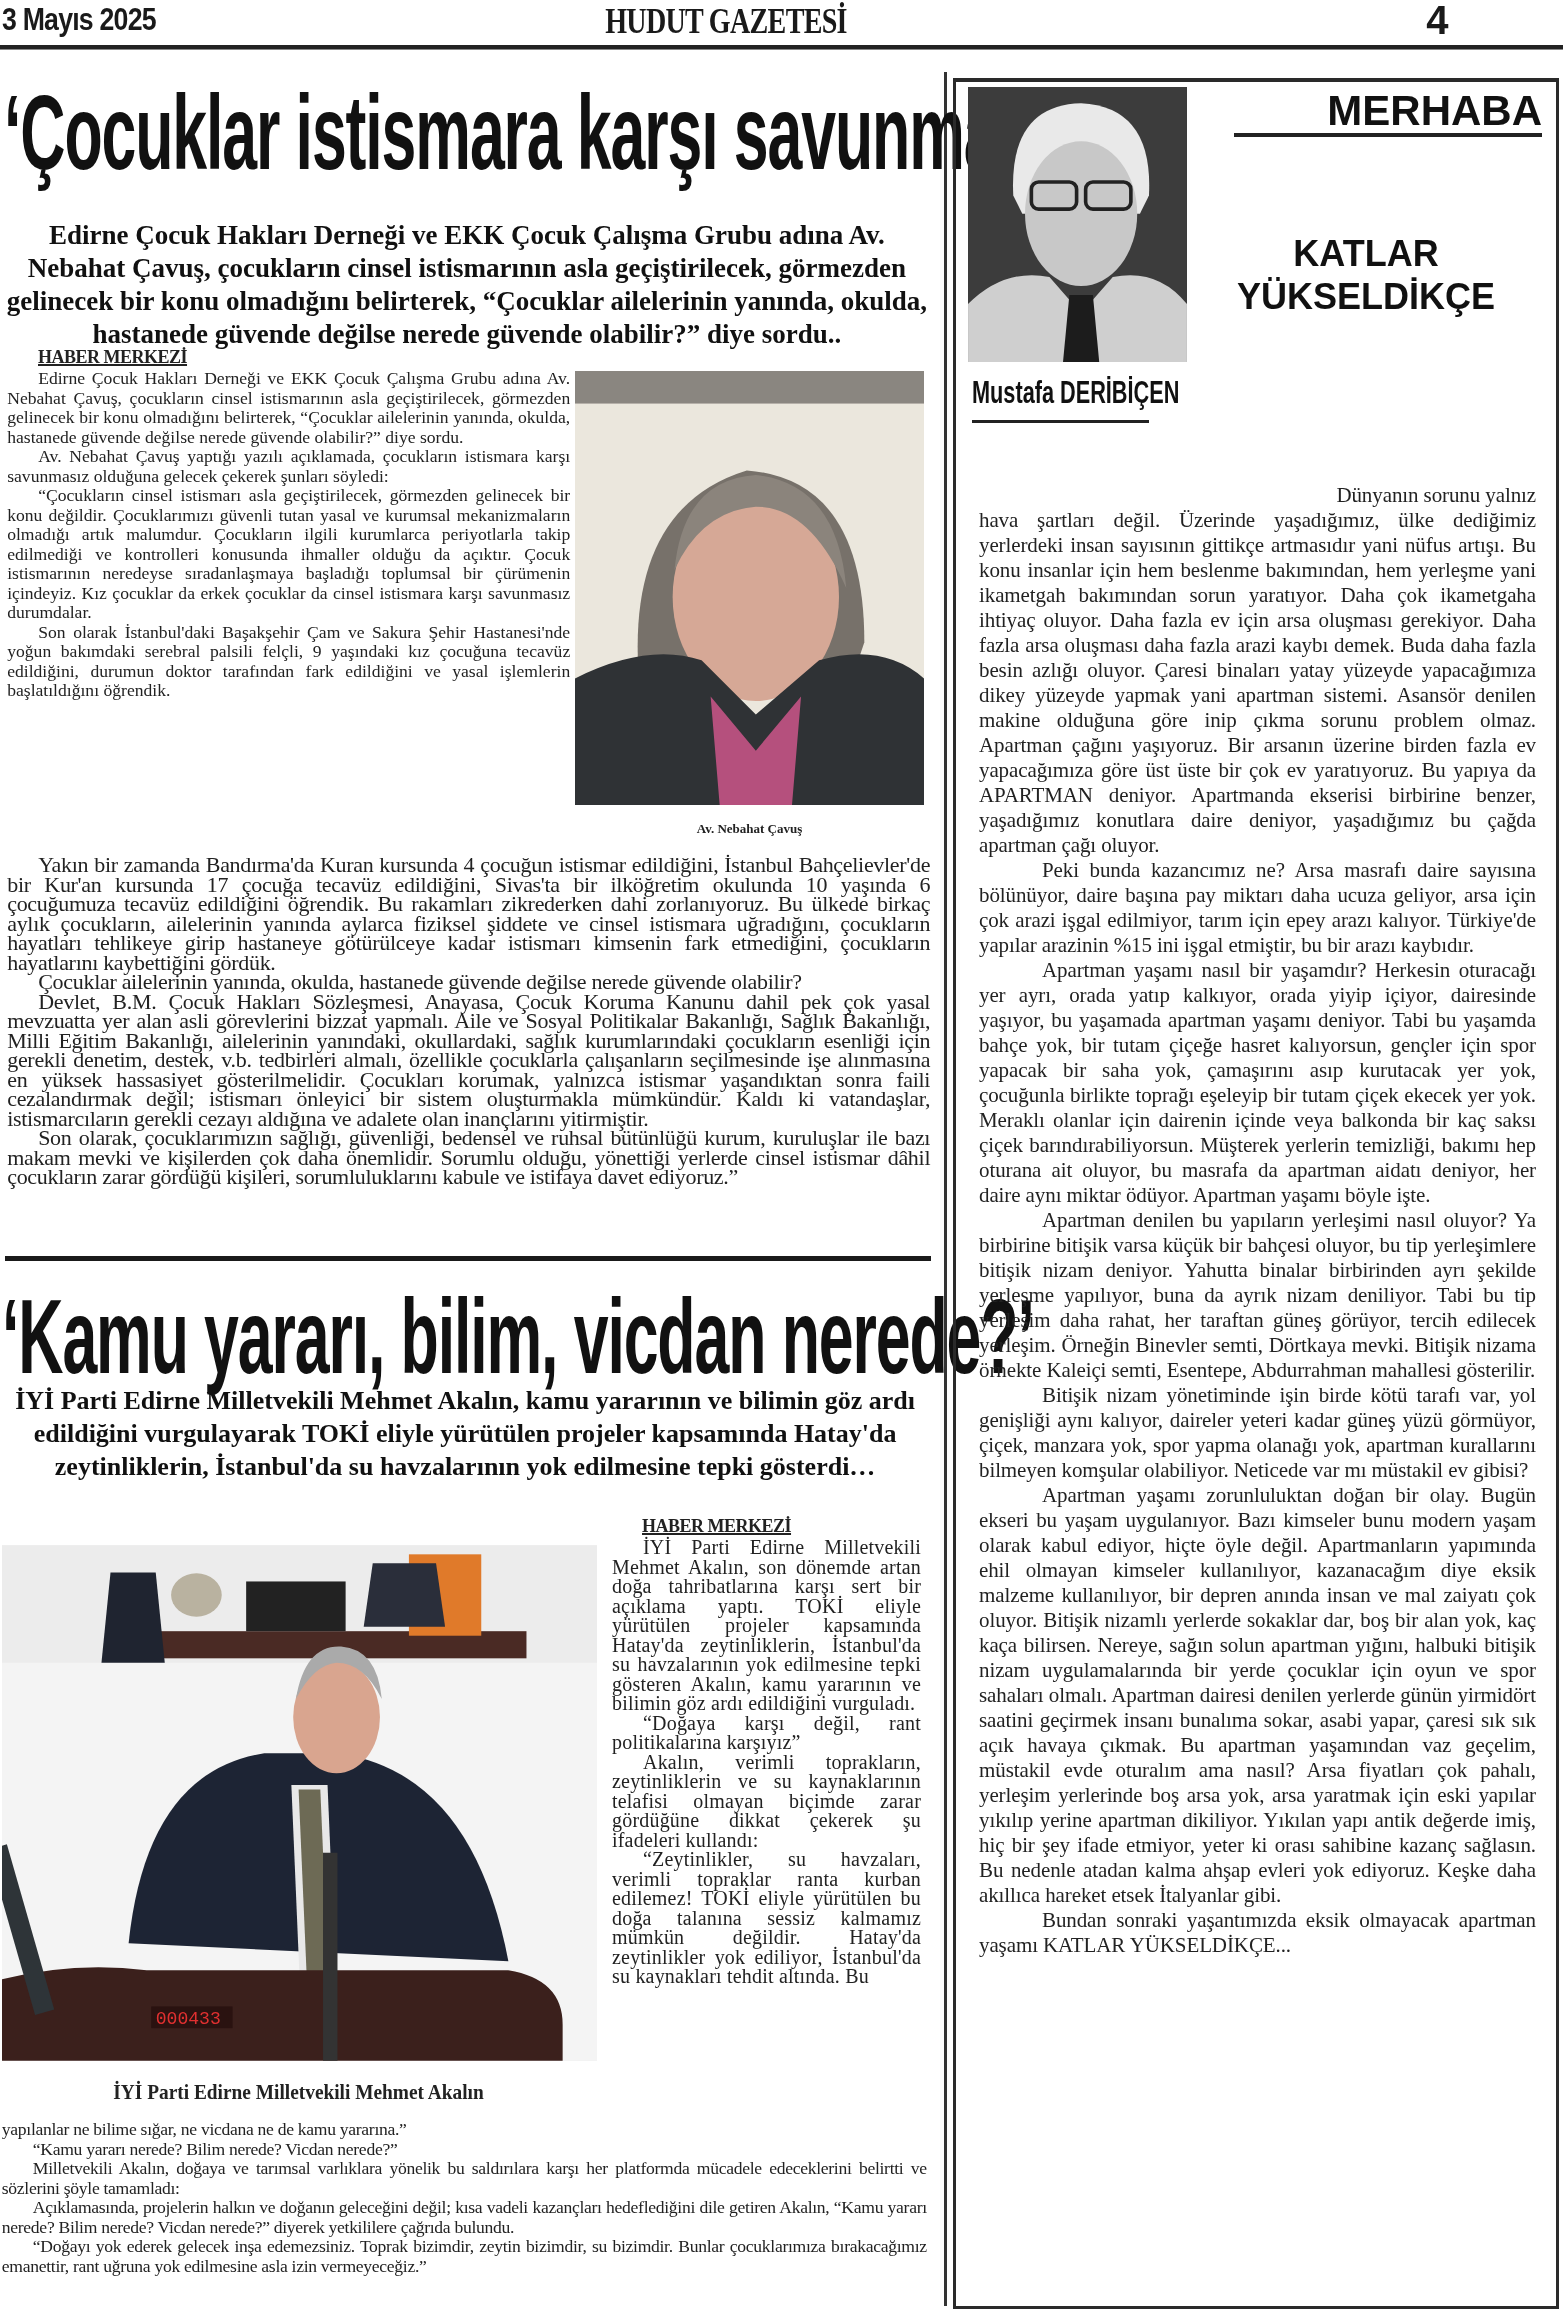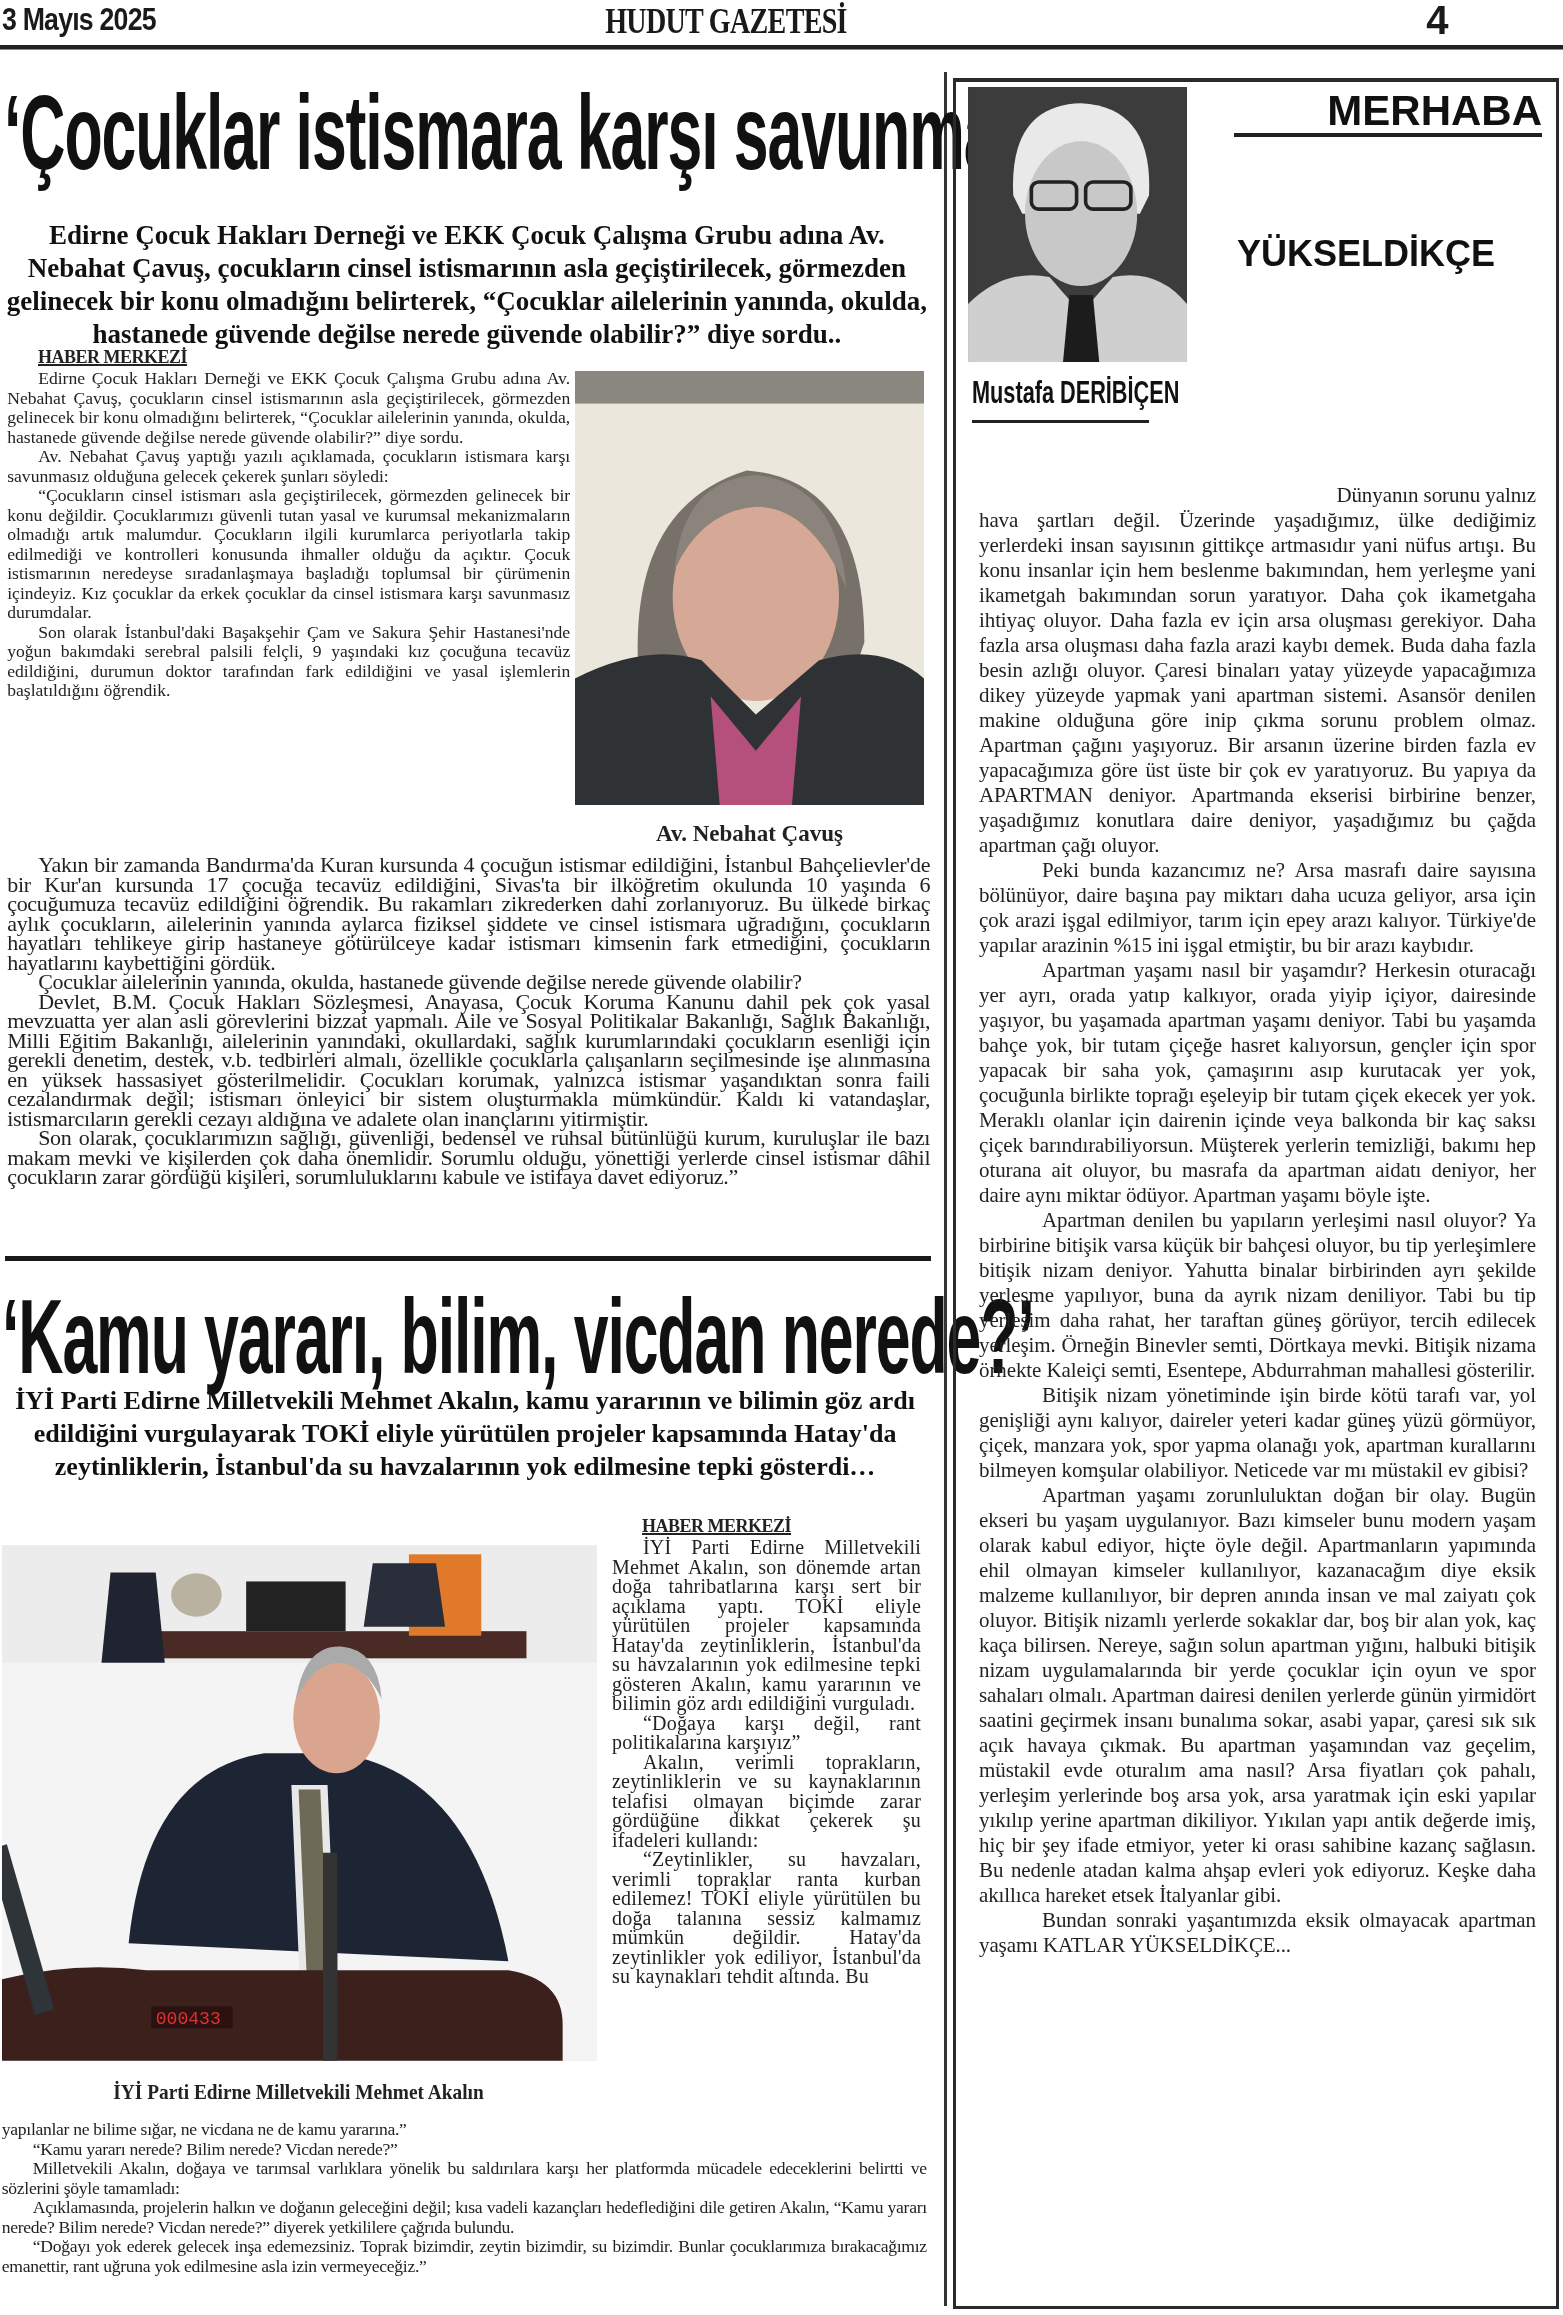--- a/index.html
+++ b/index.html
@@ -26,21 +26,21 @@
   .byline1 { left: 38px; top: 347px; }
   .byline2 { left: 642px; top: 1516px; }
 
   .body-text { position: absolute; font-family: "Liberation Serif", serif; font-size: 17.6px; line-height: 19.5px; text-align: justify; color: #222; }
   .body-text p { text-indent: 31px; }
   .a1-col { left: 7.2px; top: 369px; width: 563px; }
   .a1-full { left: 7.2px; top: 855px; width: 923px; font-size: 22px; letter-spacing: -0.3px; }
 
   .photo { position: absolute; overflow: hidden; }
   .photo1 { left: 575px; top: 371px; width: 349px; height: 434px; background: #e8e4da; }
-  .photo1-caption { position: absolute; left: 575px; top: 821px; width: 349px; text-align: center; font-family: "Liberation Serif", serif; font-weight: bold; font-size: 23px; color: #222; }
+  .photo1-caption { position: absolute; left: 575px; top: 821px; width: 349px; text-align: center; font-family: "Liberation Serif", serif; font-weight: bold; font-size: 13px; color: #222; }
 
   .sep-rule { position: absolute; left: 5.4px; top: 1256px; width: 926px; height: 5.4px; background: #1a1a1a; }
   .col-divider { position: absolute; left: 944px; top: 72px; width: 2.7px; height: 2234px; background: #333; }
 
   
   .photo2 { left: 1.8px; top: 1545px; width: 595px; height: 516px; background: #f2f2f2; text-align: right; }
   .photo2-caption { position: absolute; left: 0; top: 2079px; width: 597px; text-align: center; font-family: "Liberation Serif", serif; font-weight: bold; font-size: 22px; color: #222; transform: scaleX(0.88); transform-origin: center; }
   .a2-col { left: 612px; top: 1538px; width: 309px; font-size: 20px; line-height: 19.5px; letter-spacing: 0.2px; }
   .a2-full { left: 1.8px; top: 2120px; width: 925px; font-size: 17.6px; line-height: 19.5px; letter-spacing: -0.3px; }
 
@@ -163,20 +163,21 @@
       <path d="M112 230 L138 230 L145 304 L105 304 Z" fill="#1c1c1c"></path>
     </svg>
   </figure>
   <div class="rc-author">Mustafa DERİBİÇEN</div>
   <div class="rc-author-rule"></div>
 
   <div class="rc-column-title">MERHABA</div>
   <div class="rc-column-rule"></div>
 
   <div class="rc-article-title">
+    <div>KATLAR</div>
     <div>YÜKSELDİKÇE</div>
   </div>
 
   <div class="body-text rc-body">
     <p class="first">Dünyanın sorunu yalnız</p>
     <p style="text-indent:0">hava şartları değil. Üzerinde yaşadığımız, ülke dediğimiz yerlerdeki insan sayısının gittikçe artmasıdır yani nüfus artışı. Bu konu insanlar için hem beslenme bakımından, hem yerleşme yani ikametgah bakımından sorun yaratıyor. Daha çok ikametgaha ihtiyaç oluyor. Daha fazla ev için arsa oluşması gerekiyor. Daha fazla arsa oluşması daha fazla arazi kaybı demek. Buda daha fazla besin azlığı oluyor. Çaresi binaları yatay yüzeyde yapacağımıza dikey yüzeyde yapmak yani apartman sistemi. Asansör denilen makine olduğuna göre inip çıkma sorunu problem olmaz. Apartman çağını yaşıyoruz. Bir arsanın üzerine birden fazla ev yapacağımıza göre üst üste bir çok ev yaratıyoruz. Bu yapıya da APARTMAN deniyor. Apartmanda ekserisi birbirine benzer, yaşadığımız konutlara daire deniyor, yaşadığımız bu çağda apartman çağı oluyor.</p>
     <p>Peki bunda kazancımız ne? Arsa masrafı daire sayısına bölünüyor, daire başına pay miktarı daha ucuza geliyor, arsa için çok arazi işgal edilmiyor, tarım için epey arazı kalıyor. Türkiye'de yapılar arazinin %15 ini işgal etmiştir, bu bir arazı kaybıdır.</p>
     <p>Apartman yaşamı nasıl bir yaşamdır? Herkesin oturacağı yer ayrı, orada yatıp kalkıyor, orada yiyip içiyor, dairesinde yaşıyor, bu yaşamada apartman yaşamı deniyor. Tabi bu yaşamda bahçe yok, bir tutam çiçeğe hasret kalıyorsun, gençler için spor yapacak bir saha yok, çamaşırını asıp kurutacak yer yok, çocuğunla birlikte toprağı eşeleyip bir tutam çiçek ekecek yer yok. Meraklı olanlar için dairenin içinde veya balkonda bir kaç saksı çiçek barındırabiliyorsun. Müşterek yerlerin temizliği, bakımı hep oturana ait oluyor, bu masrafa da apartman aidatı deniyor, her daire aynı miktar ödüyor. Apartman yaşamı böyle işte.</p>
     <p>Apartman denilen bu yapıların yerleşimi nasıl oluyor? Ya birbirine bitişik varsa küçük bir bahçesi oluyor, bu tip yerleşimlere bitişik nizam deniyor. Yahutta binalar birbirinden ayrı şekilde yerleşme yapılıyor, buna da ayrık nizam deniliyor. Tabi bu tip yerleşim daha rahat, her taraftan güneş görüyor, tercih edilecek yerleşim. Örneğin Binevler semti, Dörtkaya mevki. Bitişik nizama örnekte Kaleiçi semti, Esentepe, Abdurrahman mahallesi gösterilir.</p>
     <p>Bitişik nizam yönetiminde işin birde kötü tarafı var, yol genişliği aynı kalıyor, daireler yeteri kadar güneş yüzü görmüyor, çiçek, manzara yok, spor yapma olanağı yok, apartman kurallarını bilmeyen komşular olabiliyor. Neticede var mı müstakil ev gibisi?</p>

